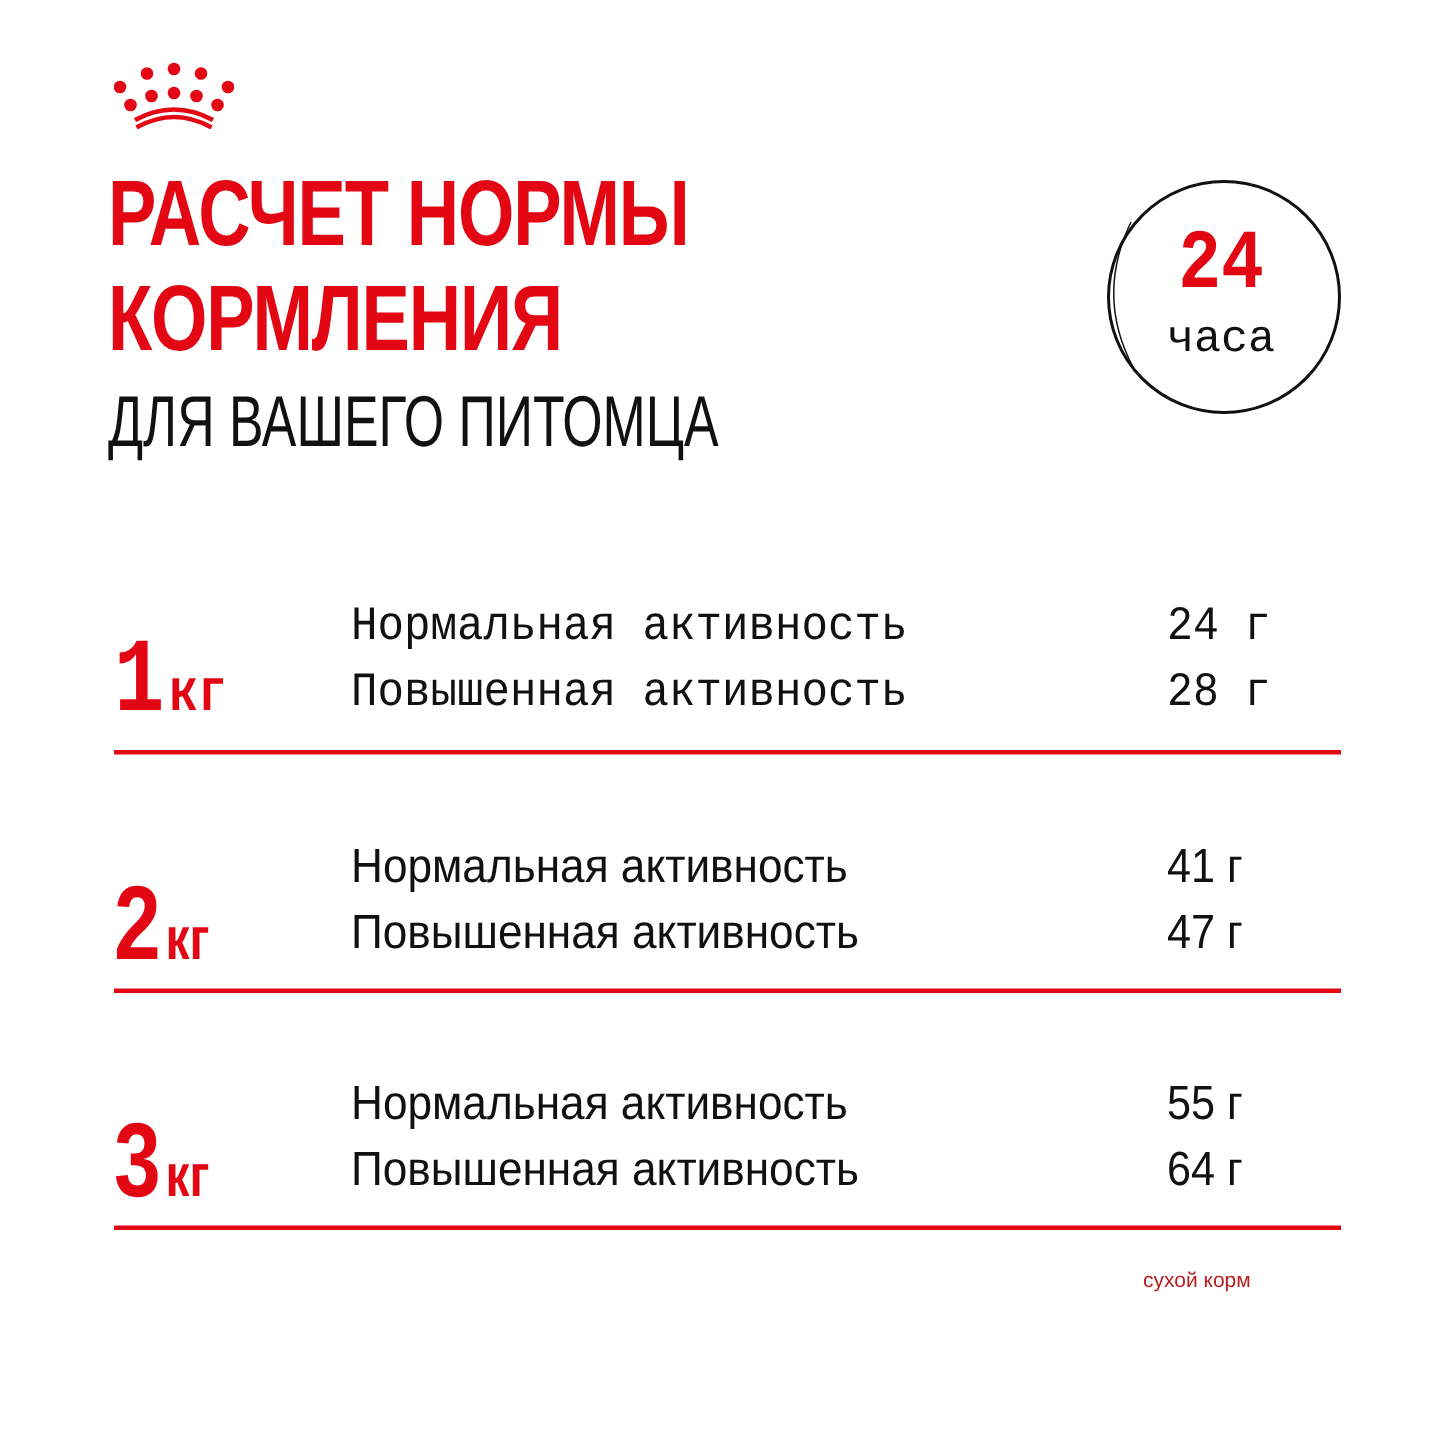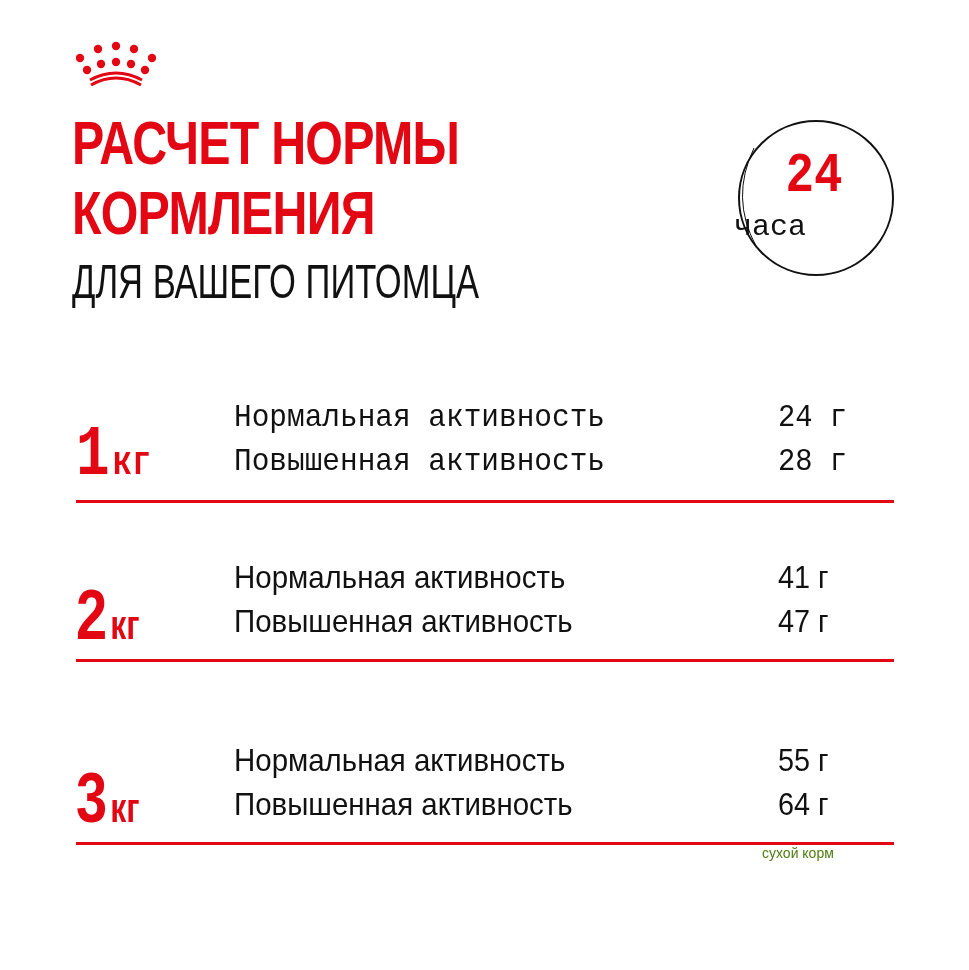--- a/index.html
+++ b/index.html
@@ -3,30 +3,30 @@
 <meta charset="utf-8">
 <style>
   html, body { margin:0; padding:0; background:#ffffff; }
   body { width:969px; height:970px; position:relative; overflow:hidden; font-family:"Liberation Sans", sans-serif; }
   .logo { position:absolute; left:76px; top:36px; width:80px; height:50px; }
   .title { position:absolute; left:72px; top:108px; color:#e30613; font-weight:bold; font-size:62px; line-height:70px; letter-spacing:-1px; transform:scaleX(0.78); transform-origin:left top; white-space:nowrap; }
   .subtitle { position:absolute; left:72px; top:252px; color:#111; font-size:48px; line-height:60px; transform:scaleX(0.72); transform-origin:left top; white-space:nowrap; }
   .badge { position:absolute; left:734px; top:118px; width:160px; height:160px;font-family:Liberation Mono, monospace; }
   .badge svg { position:absolute; left:0; top:0; }
   .badge-num { position:absolute; left:0; width:160px; top:28px; text-align:center; color:#e30613; font-weight:bold; font-size:56px; line-height:60px; transform:scaleX(0.85); }
-  .badge-unit { position:absolute; left:0; width:160px; top:92px; text-align:left; color:#111; font-size:30px; line-height:34px; }
+  .badge-unit { position:absolute; left:0; width:160px; top:92px; text-align:center; color:#111; font-size:30px; line-height:34px; }
   .row { position:absolute; left:76px; width:818px; height:120px; }
   .weight { position:absolute; left:0; top:18px; color:#e30613; font-weight:bold; white-space:nowrap; transform:scaleX(0.8); transform-origin:left top; }
   .weight .n { font-size:70px; line-height:80px; }
   .weight .u { font-size:40px; line-height:80px; margin-left:4px; }
   .lbl { position:absolute; left:158px; color:#111; font-size:32px; line-height:40px; white-space:nowrap; transform:scaleX(0.92); transform-origin:left top; }
   .val { position:absolute; left:702px; color:#111; font-size:32px; line-height:40px; white-space:nowrap; transform:scaleX(0.9); transform-origin:left top; }
   .l1 { top:0; } .l2 { top:44px; }
   .divider { position:absolute; left:0; top:102px; width:818px; height:3px; background:#e30613; }
-  .note { position:absolute; left:762px; top:845px; color:#4d7c0f; font-size:14px; }
+  .note { position:absolute; left:762px; top:845px; color:#b91c1c; font-size:14px; }
 </style>
 </head>
 <body>
 
 <svg class="logo" viewBox="0 0 80 50">
   <g fill="#e30613">
     <circle cx="4" cy="22" r="4.2"></circle>
     <circle cx="22" cy="13" r="4.2"></circle>
     <circle cx="40" cy="10" r="4.2"></circle>
     <circle cx="58" cy="13" r="4.2"></circle>
@@ -71,21 +71,21 @@
   <div class="weight">
     <span class="n">2</span><span class="u">кг</span>
   </div>
   <div class="lbl l1">Нормальная активность</div>
   <div class="val l1">41 г</div>
   <div class="lbl l2">Повышенная активность</div>
   <div class="val l2">47 г</div>
   <div class="divider"></div>
 </div>
 
-<div class="row" style="top:740px;">
+<div class="row" style="top:715px;">
   <div class="weight">
     <span class="n">3</span><span class="u">кг</span>
   </div>
   <div class="lbl l1">Нормальная активность</div>
   <div class="val l1">55 г</div>
   <div class="lbl l2">Повышенная активность</div>
   <div class="val l2">64 г</div>
   <div class="divider"></div>
 </div>
 

